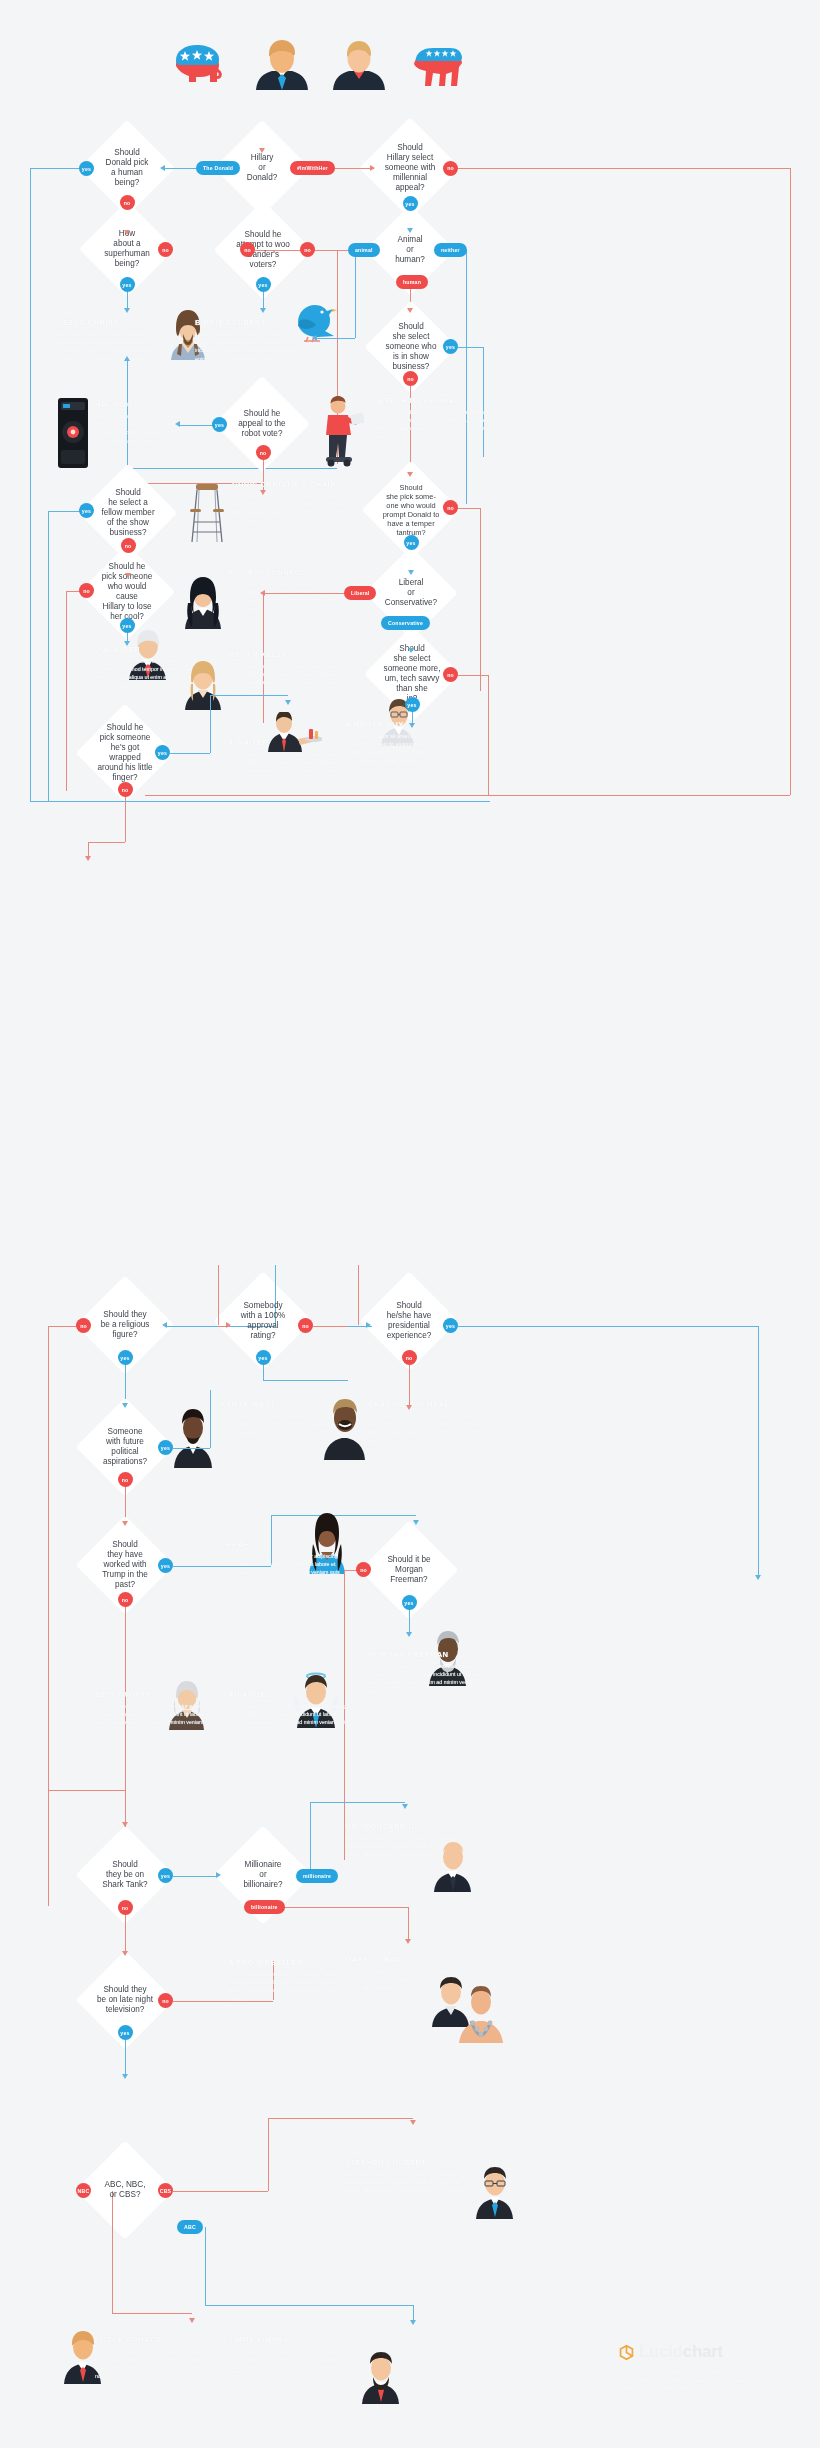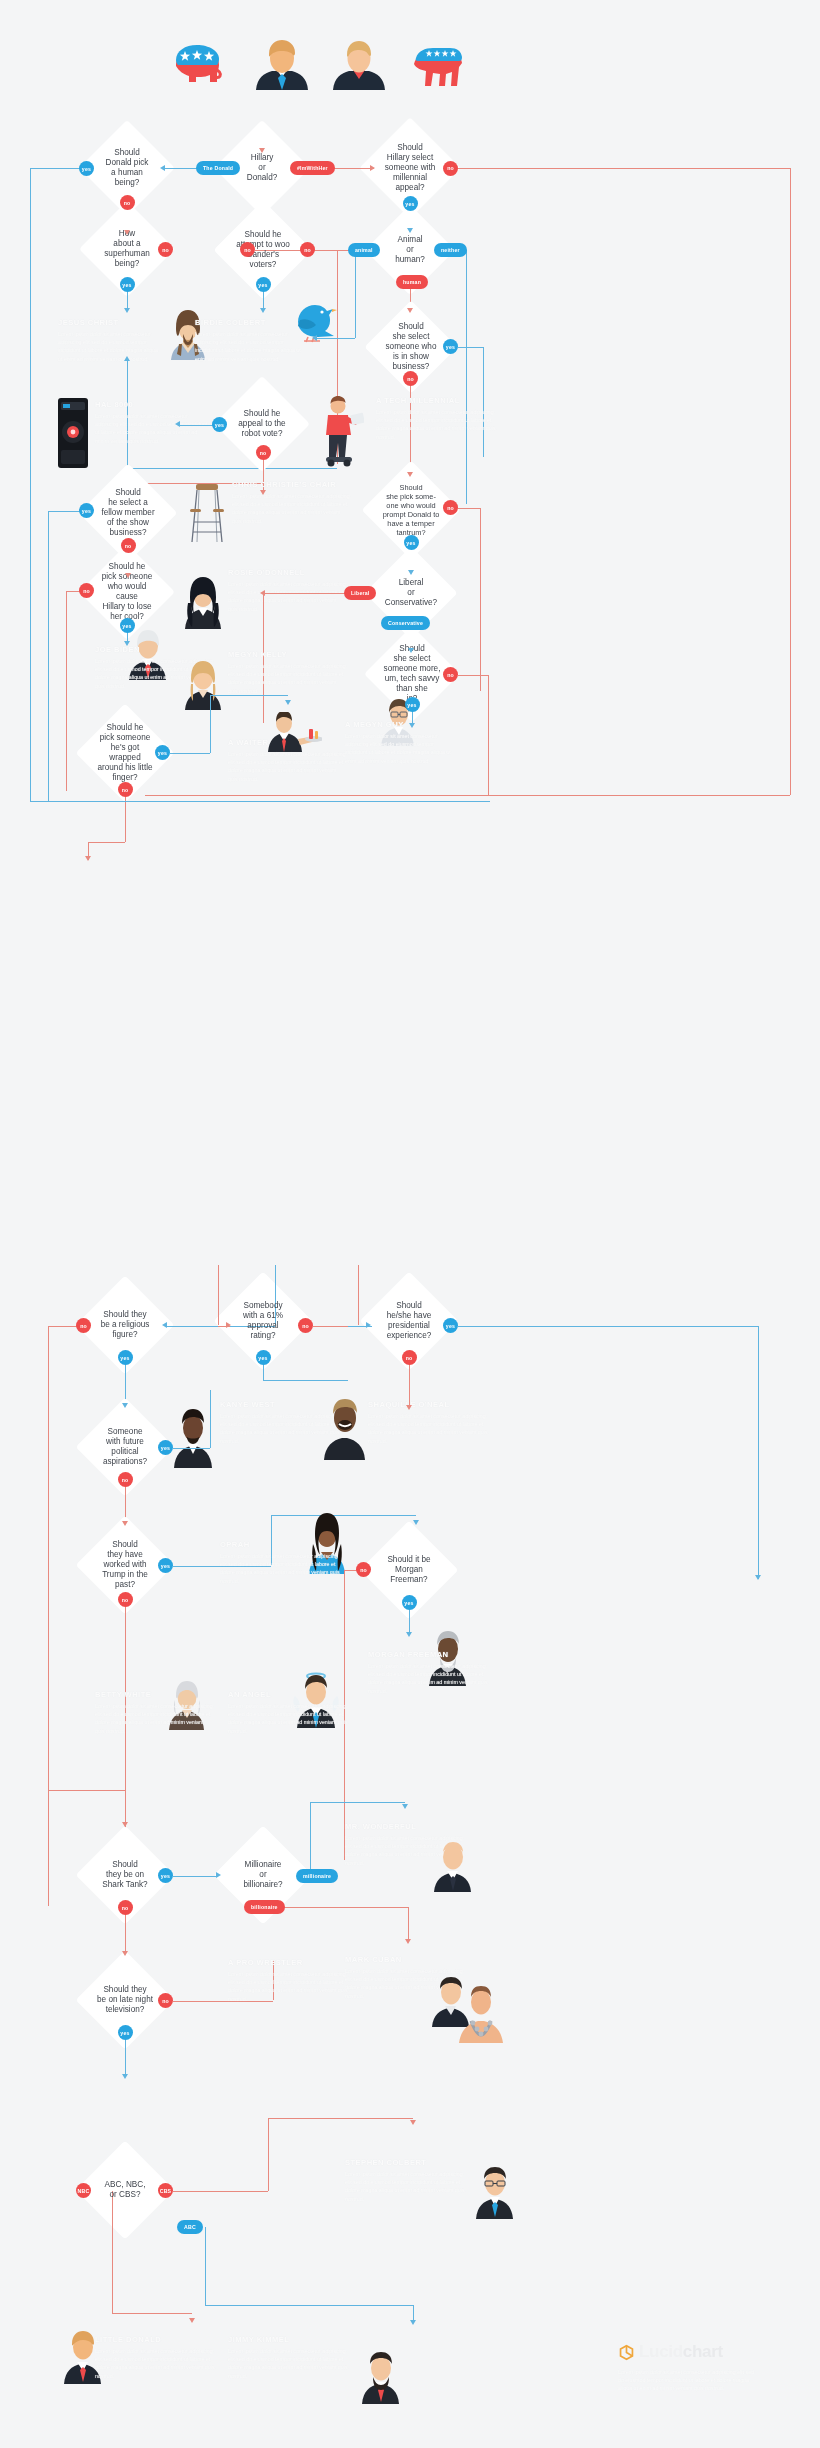--- a/index.html
+++ b/index.html
@@ -569,21 +569,21 @@
   <div class="diamond" style="left:90px;top:1290px;width:70px;height:70px;">
     <div class="dshape"></div>
     <div class="dtxt" style="white-space:pre-line">Should they
 be a religious
 figure?</div>
   </div>
 
   <div class="diamond" style="left:228px;top:1286px;width:70px;height:70px;">
     <div class="dshape"></div>
     <div class="dtxt" style="white-space:pre-line">Somebody
-with a 61%
+with a 100%
 approval
 rating?</div>
   </div>
 
   <div class="diamond" style="left:374px;top:1286px;width:70px;height:70px;">
     <div class="dshape"></div>
     <div class="dtxt" style="white-space:pre-line">Should
 he/she have
 presidential
 experience?</div>

